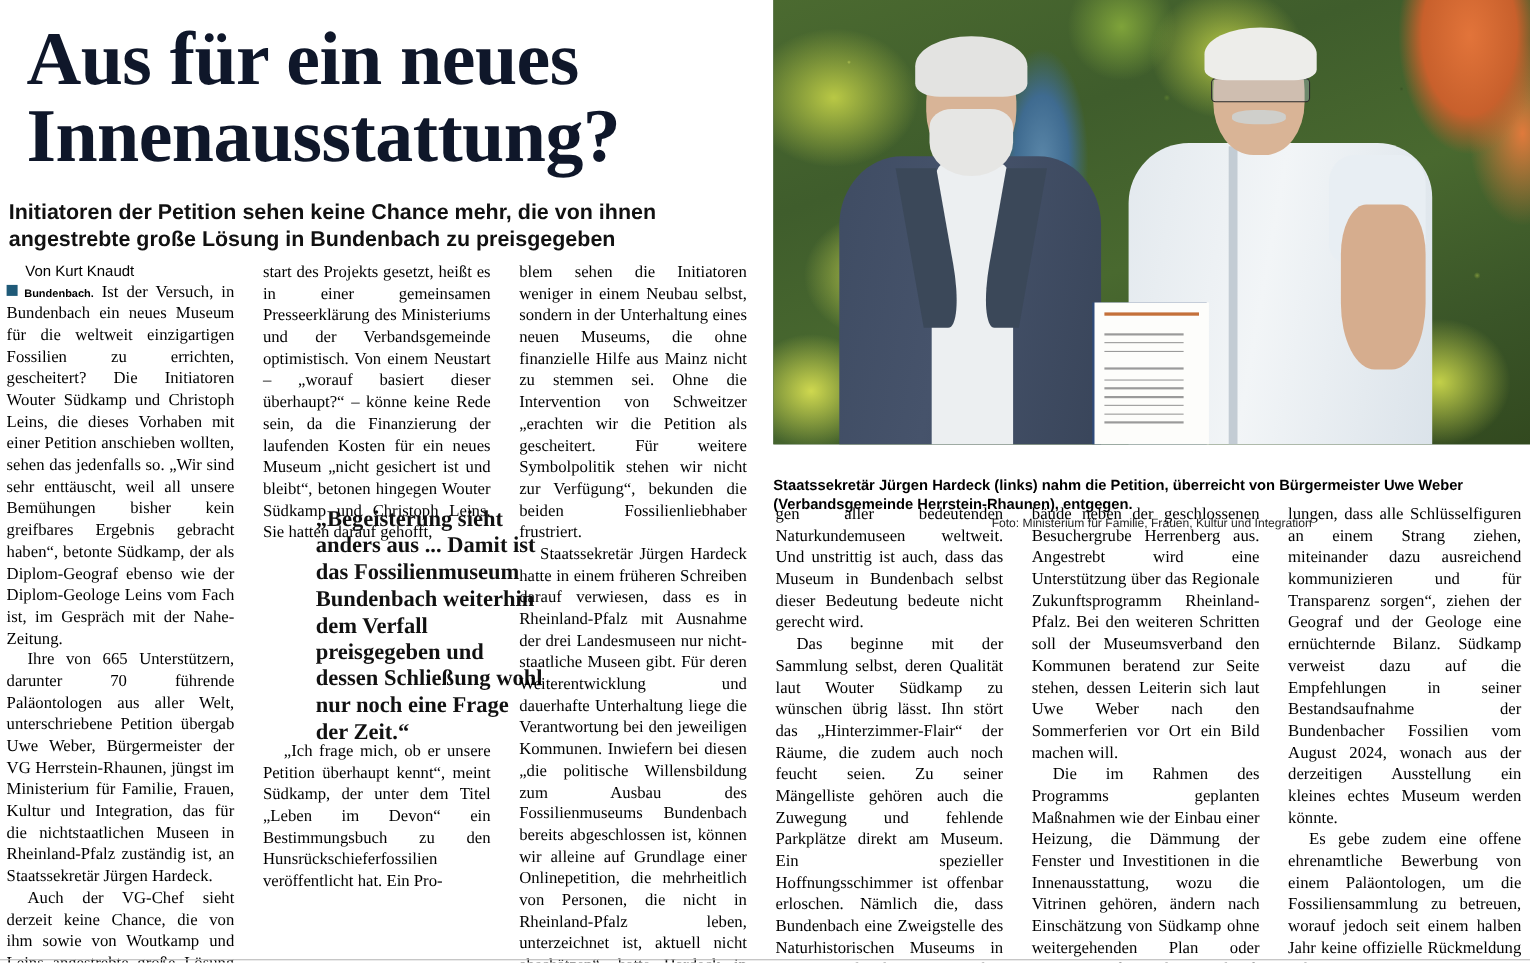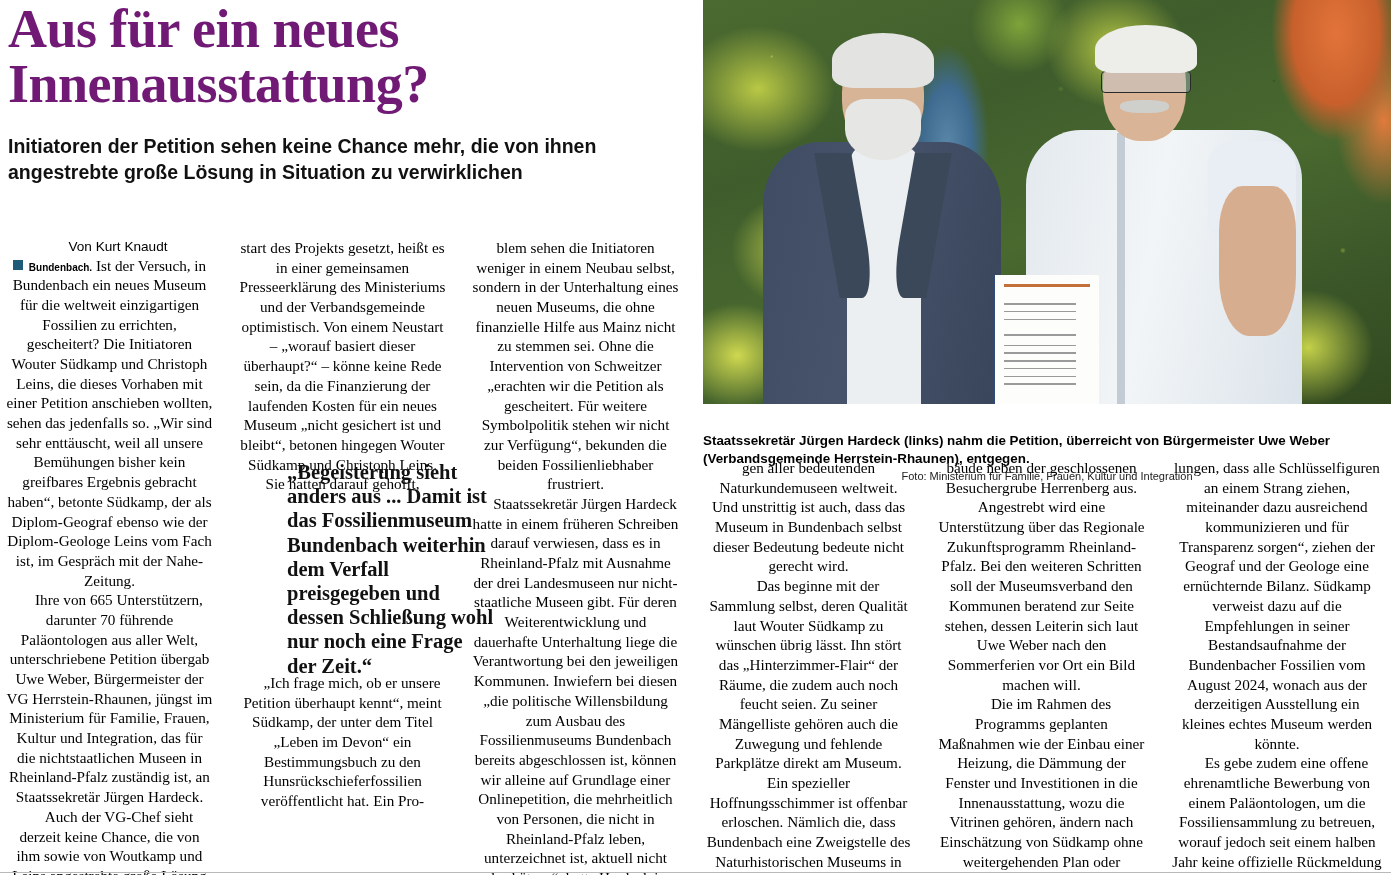--- a/index.html
+++ b/index.html
@@ -25,26 +25,26 @@
   .headline-block {
     position: absolute;
     left: 8px;
     top: 2px;
     width: 686px;
     height: 224px;
   }
   .headline {
     font-family: "Liberation Serif", serif;
     font-weight: 700;
-    font-size: 54px;
+    font-size: 69px;
     line-height: 1.02;
     letter-spacing: -0.5px;
-    margin: 0;
+    margin: 16px;
     padding: 0;
-    color: #701a75;
+    color: #0f172a;
   }
   .subhead {
     font-family: "Liberation Sans", sans-serif;
     font-weight: 600;
     font-size: 19.5px;
     line-height: 1.32;
     margin: 22px 0 0 0;
     color: #111;
   }
 
@@ -205,21 +205,20 @@
     font-size: 15.2px;
     line-height: 1.295;
     text-align: justify;
     hyphens: auto;
     -webkit-hyphens: auto;
     color: #000;
   }
   .col p {
     margin: 0;
     text-indent: 1.25em;
-    text-align: center;
   }
   .col p.noindent { text-indent: 0; }
 
   .byline {
     font-family: "Liberation Sans", sans-serif;
     font-size: 13.6px;
     font-weight: 400;
     margin: 0 0 16px 0;
     text-indent: 0;
     text-align: left;
@@ -284,21 +283,21 @@
 </head>
 <body>
 
 <div class="page">
 
   <div class="headline-block">
     <h1 class="headline">
       <span>Aus für ein neues</span><br>
       <span>Innenausstattung?</span>
     </h1>
-    <p class="subhead">Initiatoren der Petition sehen keine Chance mehr, die von ihnen angestrebte große Lösung in Situation zu verwirklichen</p>
+    <p class="subhead">Initiatoren der Petition sehen keine Chance mehr, die von ihnen angestrebte große Lösung in Bundenbach zu preisgegeben</p>
   </div>
 
   <div class="photo-wrap">
     <div class="photo">
       <div class="mural-speckle"></div>
 
       <div class="person-left">
         <div class="pl-body"></div>
         <div class="pl-shirt"></div>
         <div class="pl-lapelL"></div>

